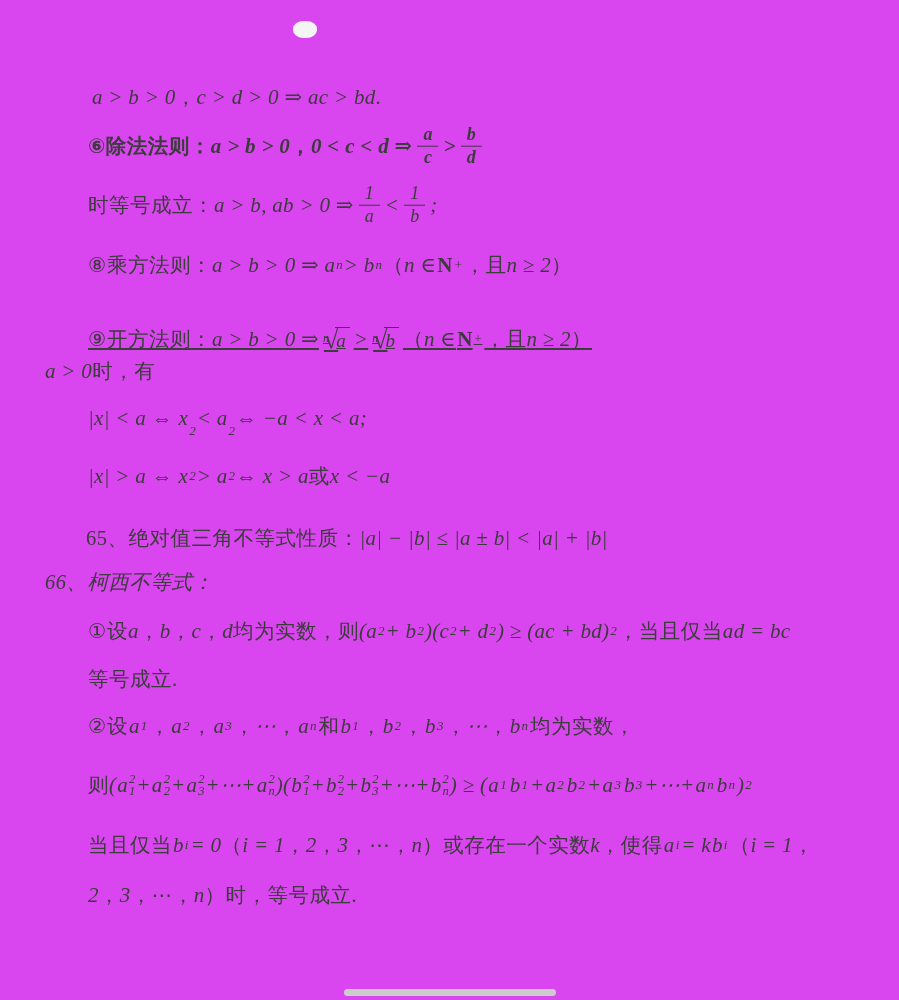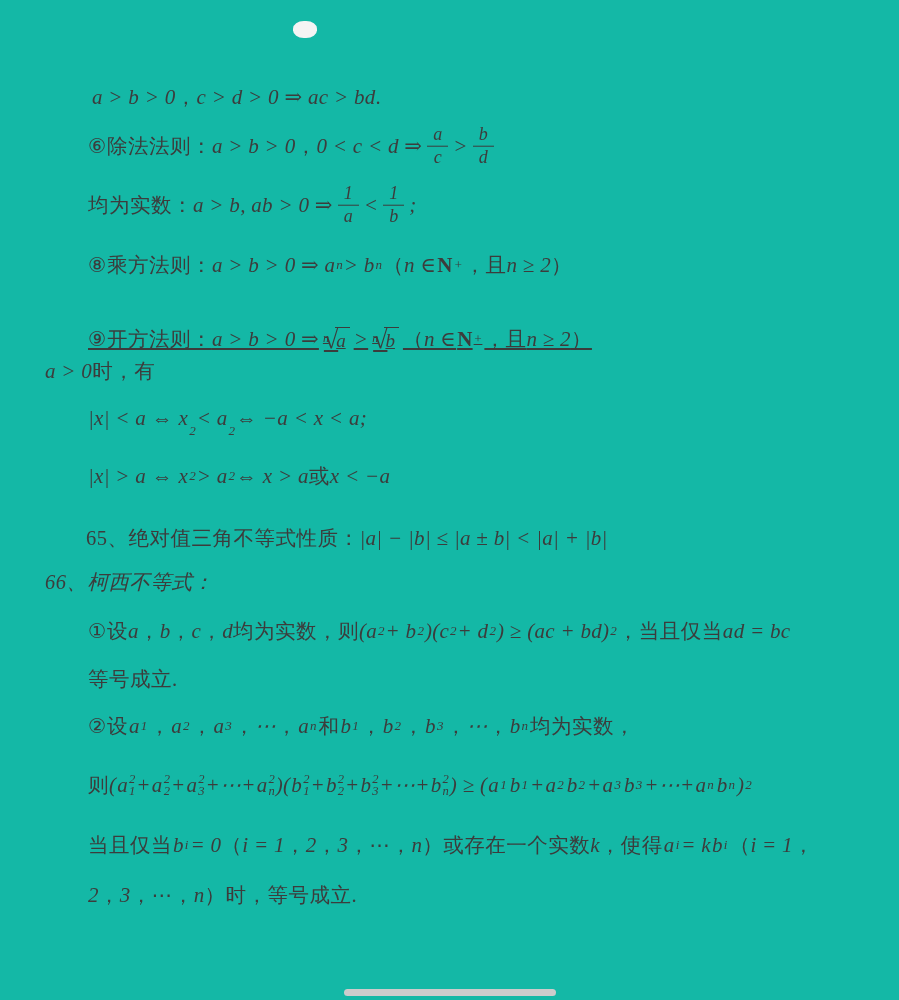--- a/index.html
+++ b/index.html
@@ -1,21 +1,21 @@
 <!DOCTYPE html>
 <html><head>
 <meta charset="utf-8">
 <style>
   html,body{margin:0;padding:0;}
   body{
     width:899px;height:1000px;position:relative;overflow:hidden;
     background:#ffffff;color:#3c3c3c;
     font-family:"Liberation Serif","DejaVu Serif",serif;
   }
-  .page{position:absolute;inset:0;background:#14b8a6;padding-left:44px;}
+  .page{position:absolute;inset:0;background:#d946ef;padding-left:44px;}
   .line{
     position:absolute;transform:translateY(-50%);
     display:flex;align-items:center;white-space:nowrap;
   }
   .ind0{left:45px;}
   .ind1{left:88px;}
   .cn{
     font-size:20.5px;letter-spacing:0.5px;
     font-family:"Liberation Serif","DejaVu Serif","DejaVu Sans",serif;
   }
@@ -41,21 +41,21 @@
   }
   .ss{display:inline-flex;align-items:center;margin:0 1px;}
   .stk{
     display:inline-flex;flex-direction:column;align-items:flex-start;
     font-size:12.5px;line-height:1;font-style:italic;margin-left:1px;
   }
   .stk .stku{display:block;}
   .stk .stkl{display:block;}
   
   .line:nth-of-type(1){top:97px;left:92px;}
-  .line:nth-of-type(2){top:146px;}
+  .line:nth-of-type(2){top:146px;font-weight:bold;}
   .line:nth-of-type(3){top:205px;}
   .line:nth-of-type(4){top:265px;}
   .line:nth-of-type(5){top:339px;text-decoration:underline;}
   .line:nth-of-type(6){top:371px;}
   .line:nth-of-type(7){top:418px;align-items:flex-end;}
   .line:nth-of-type(8){top:476px;}
   .line:nth-of-type(9){top:538px;margin-left:41px;}
   .line:nth-of-type(10){top:582px;font-style:italic;}
   .line:nth-of-type(11){top:631px;}
   .line:nth-of-type(12){top:679px;}
@@ -93,21 +93,21 @@
           <span class="num">a</span>
           <span class="den">c</span>
         </span>
         <span class="math"> &gt; </span>
         <span class="frac">
           <span class="num">b</span>
           <span class="den">d</span>
         </span>
       </div>
       <div class="line ind1">
-        <span class="cn">均为实数：</span>
+        <span class="cn">时等号成立：</span>
         <span class="math">a &gt; b, ab &gt; 0 ⇒ </span>
         <span class="frac">
           <span class="num">1</span>
           <span class="den">a</span>
         </span>
         <span class="math"> &lt; </span>
         <span class="frac">
           <span class="num">1</span>
           <span class="den">b</span>
         </span>

